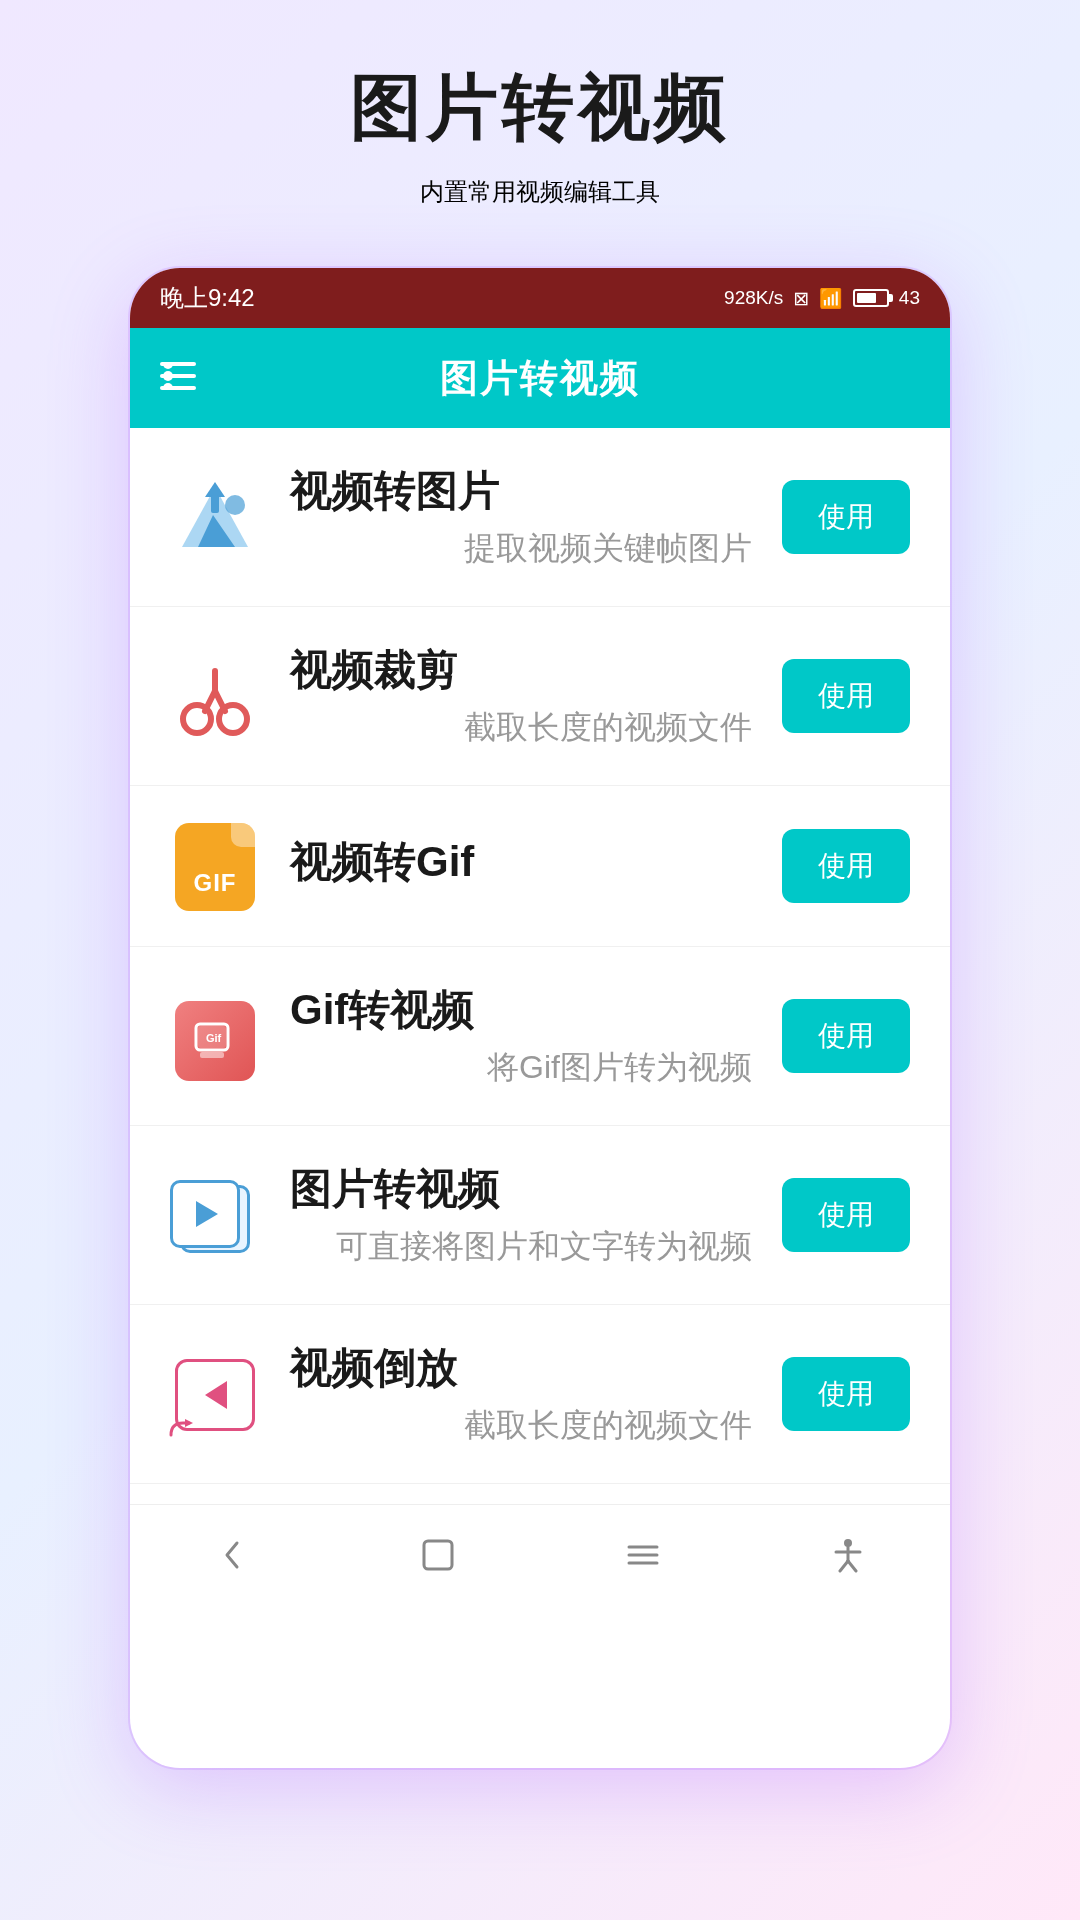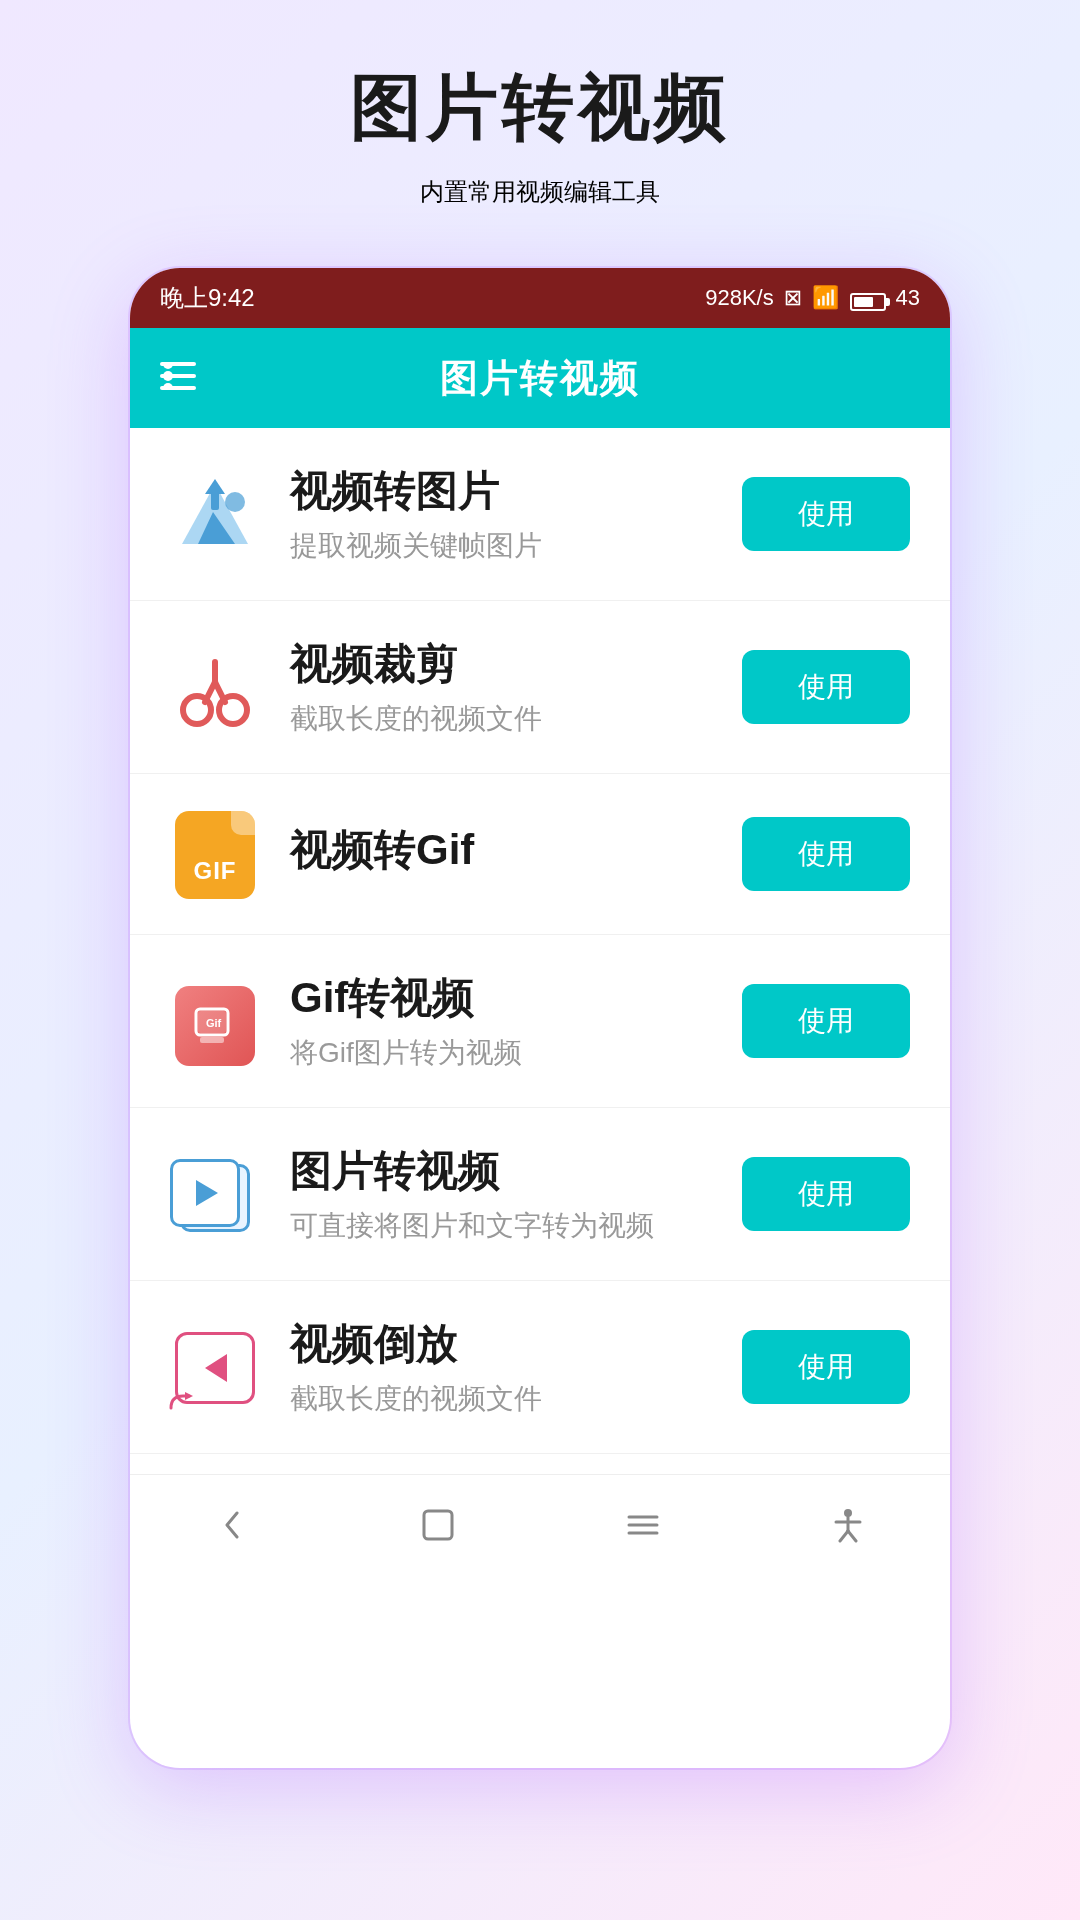--- a/index.html
+++ b/index.html
@@ -40,23 +40,23 @@
       display: flex;
       align-items: center;
       justify-content: space-between;
       padding: 0 30px;
       color: white;
       font-size: 24px;
       font-weight: 500;
     }
     .status-right {
       display: flex;
-      align-items: flex-end;
+      align-items: center;
       gap: 10px;
-      font-size: 22px;
+      font-size: 19px;
     }
     .battery-icon {
       width: 36px;
       height: 18px;
       border: 2px solid white;
       border-radius: 3px;
       position: relative;
       display: inline-block;
     }
     .battery-icon::after {
@@ -122,29 +122,30 @@
     .item-text {
       flex: 1;
     }
     .item-title {
       font-size: 42px;
       font-weight: 600;
       color: #1a1a1a;
       margin-bottom: 8px;
     }
     .item-desc {
-      font-size: 28px;
+      font-size: 32px;
       color: #999;
+      text-align: right;
     }
     .use-btn {
       background: #00c8c8;
       color: white;
       border: none;
       border-radius: 12px;
-      padding: 18px 56px;
+      padding: 18px 36px;
       font-size: 28px;
       cursor: pointer;
       white-space: nowrap;
     }
     
     .nav-bar {
       background: white;
       height: 100px;
       display: flex;
       align-items: center;

